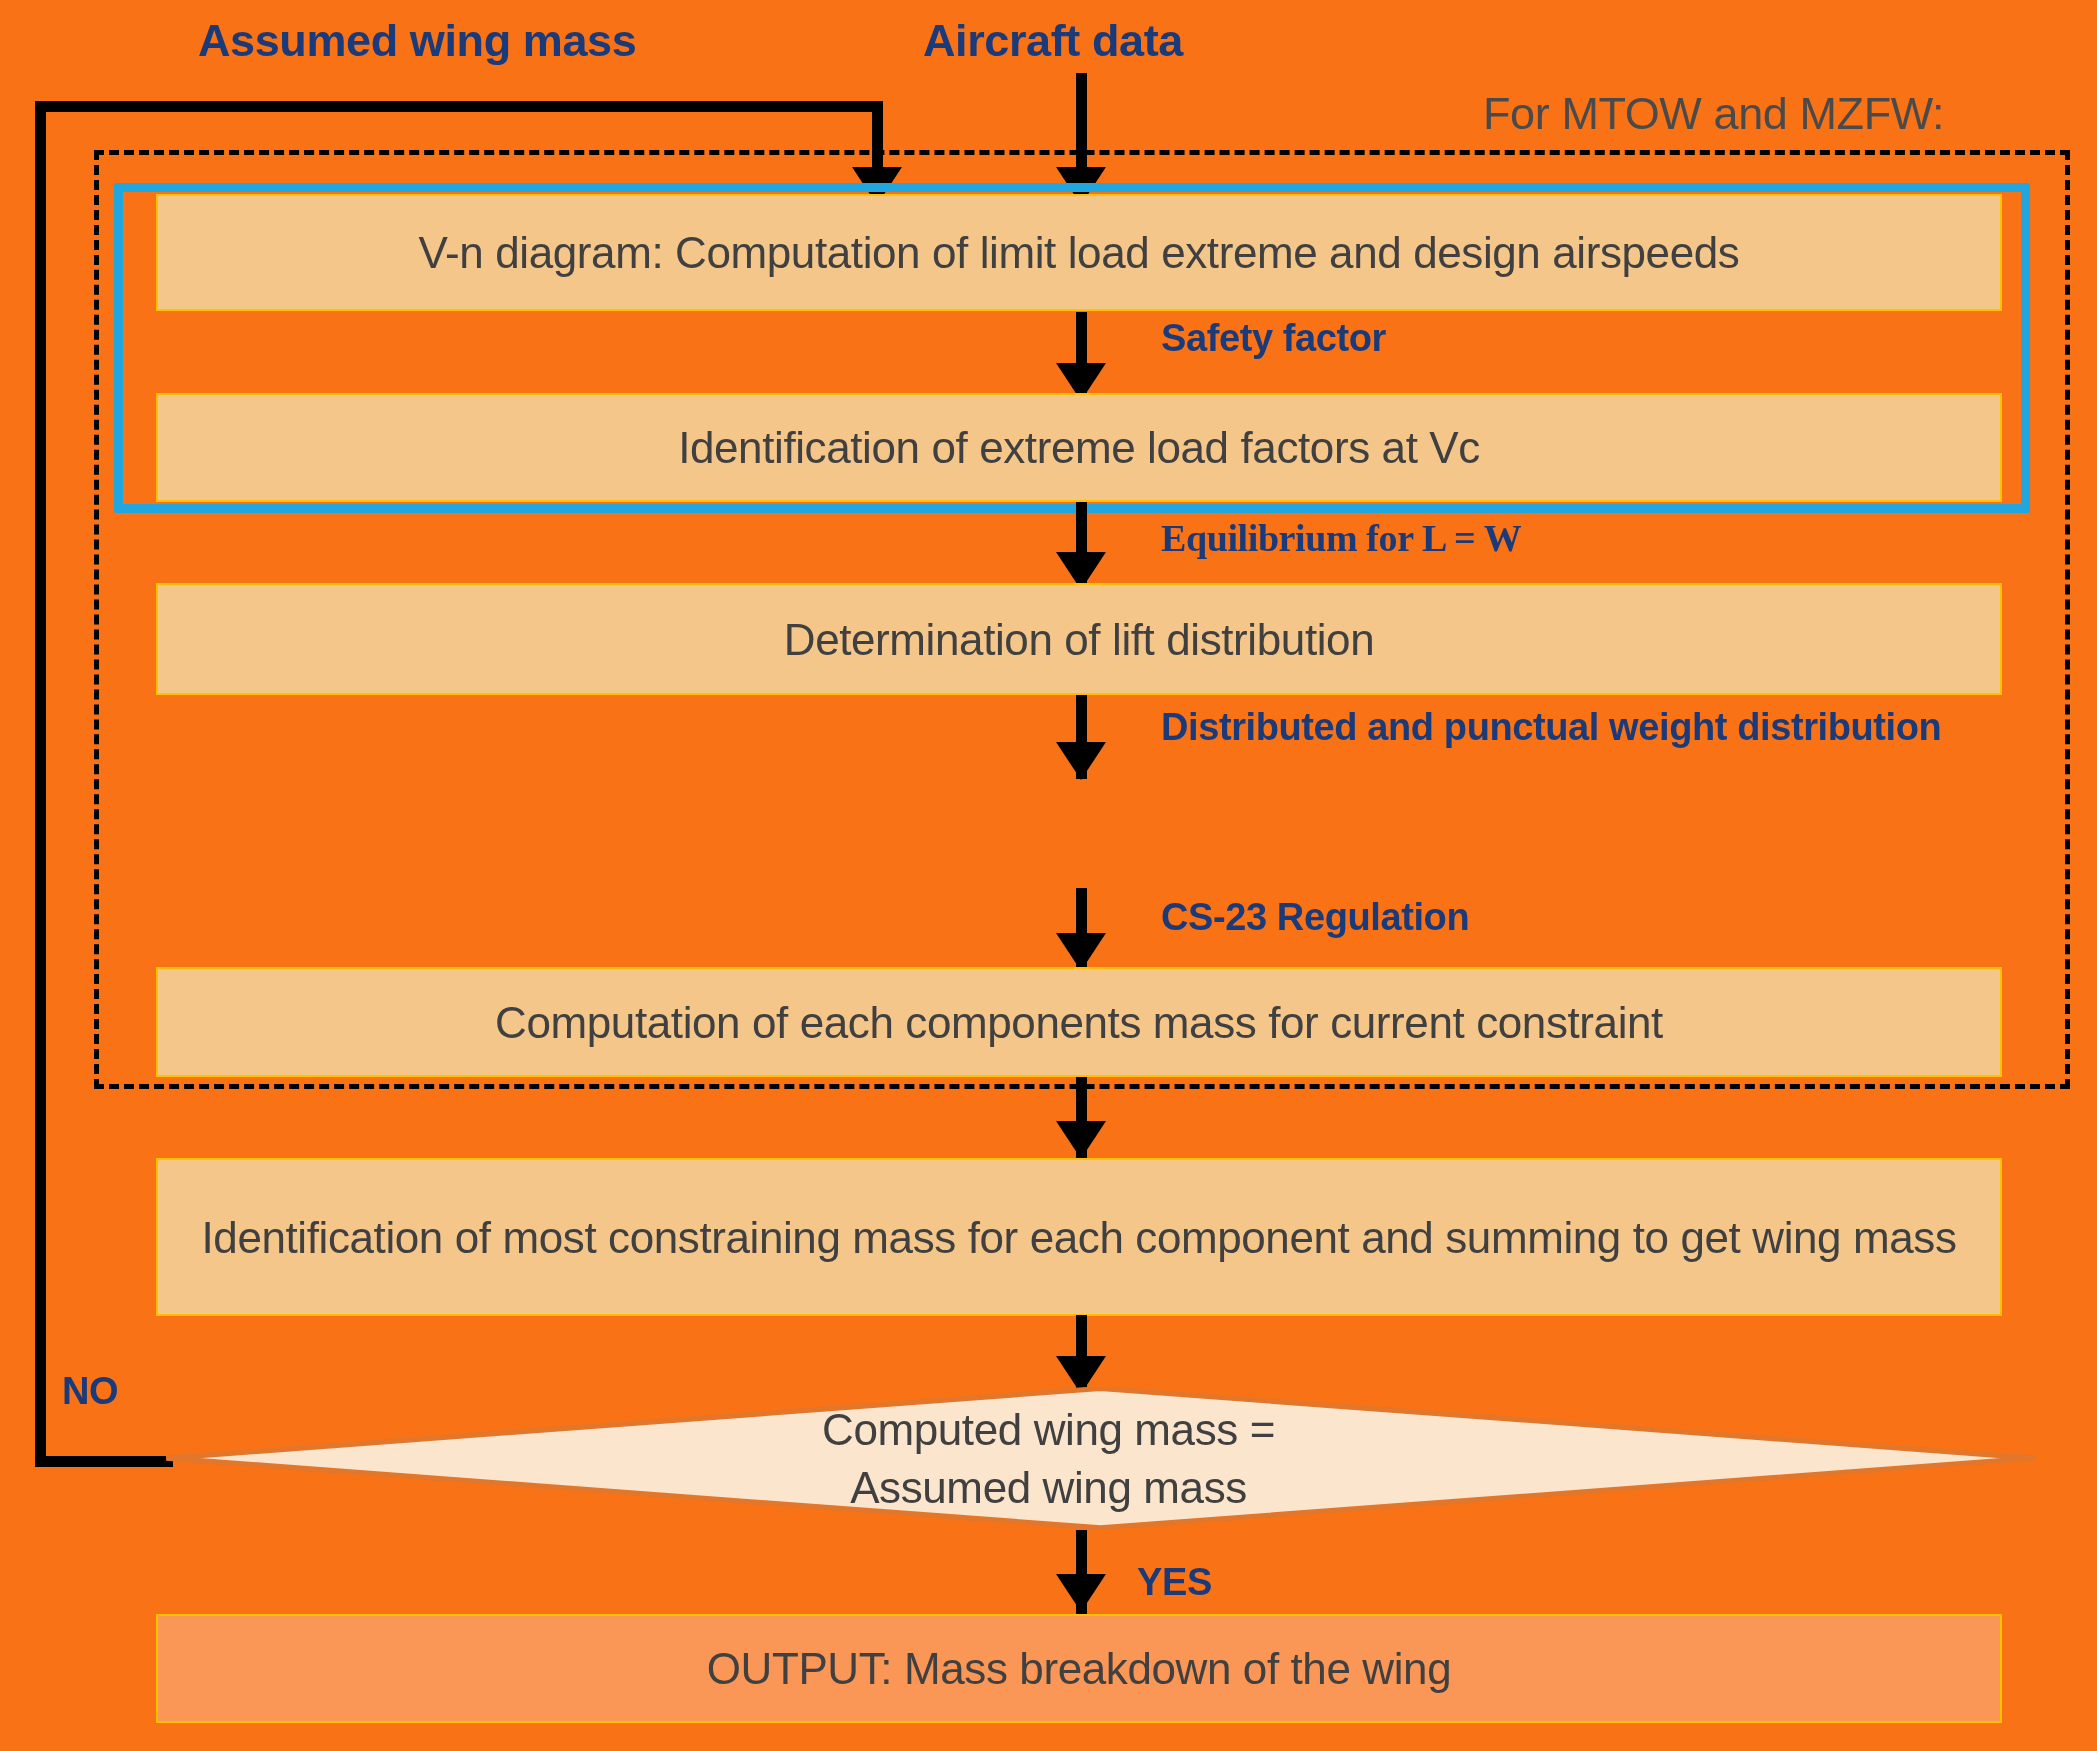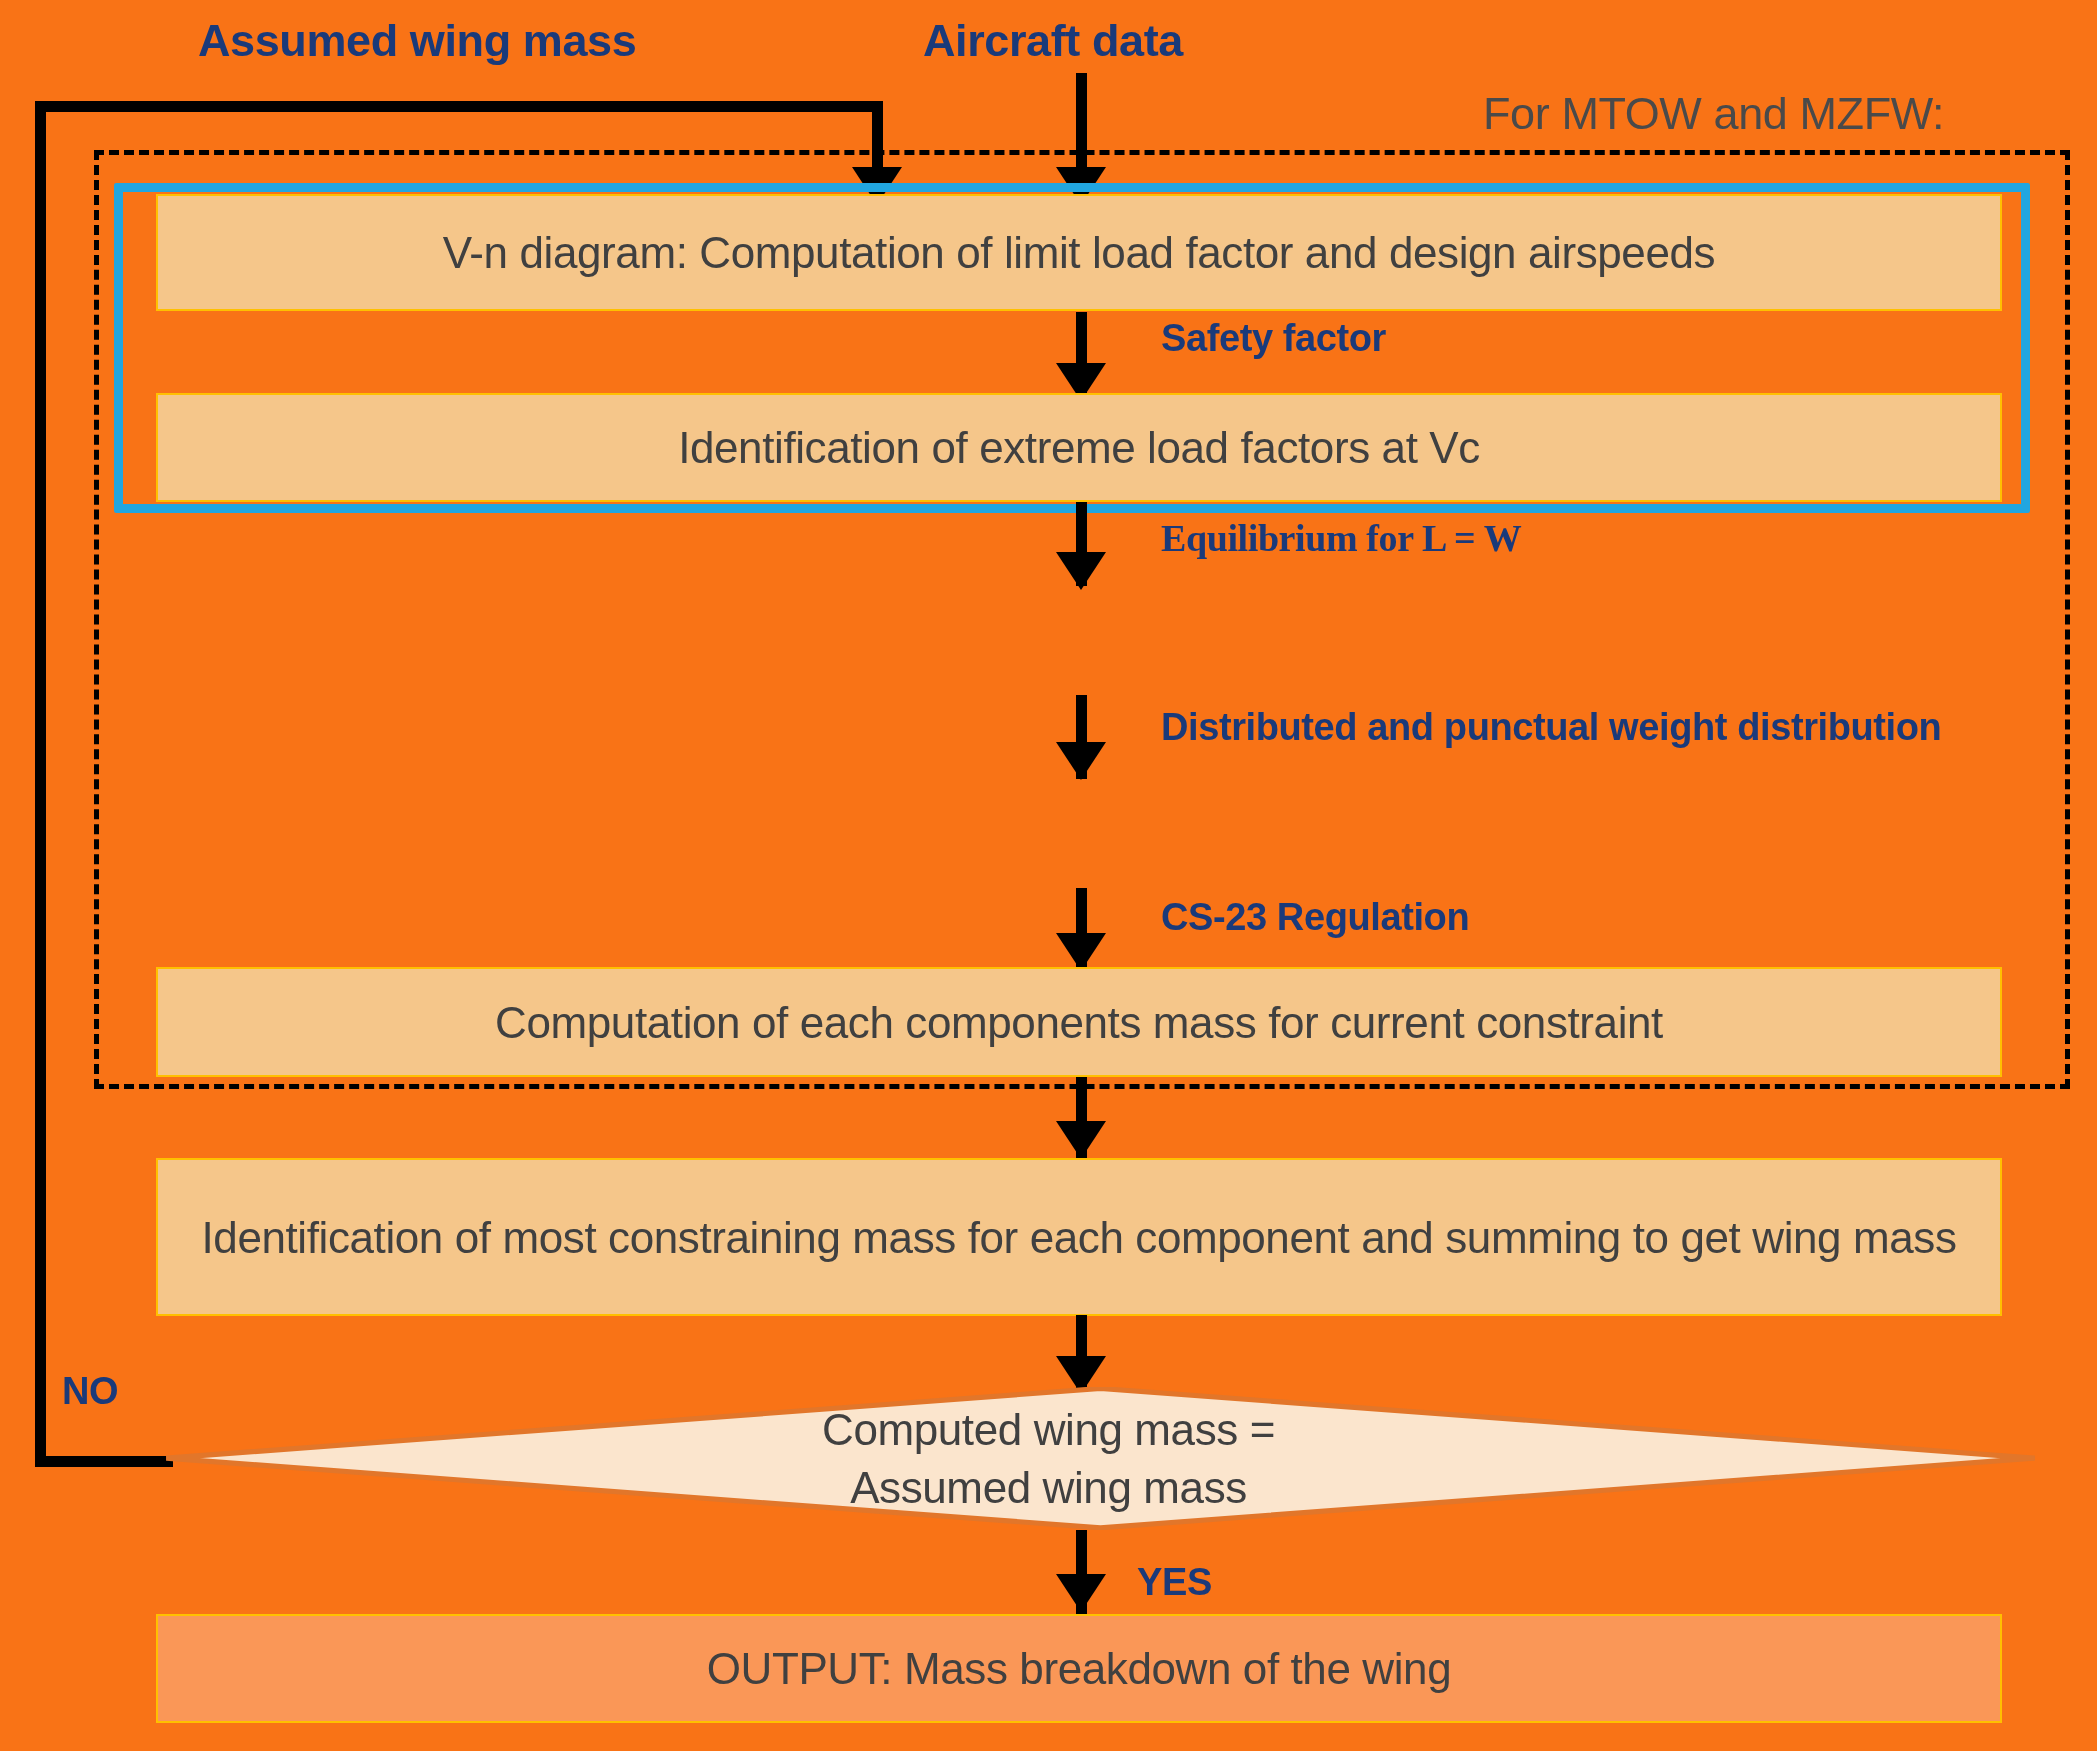--- a/index.html
+++ b/index.html
@@ -54,35 +54,38 @@
   <div class="lbl lbl-edge" style="left:62px;top:1370px;">NO</div>
 
   <div class="vline thick" style="left:1076px;top:73px;height:114px;"></div>
   <div class="arrowhead" style="left:1056px;top:167px;"></div>
 
   <div class="dashzone" style="left:94px;top:150px;width:1976px;height:939px;"></div>
 
   <div class="bluezone" style="left:114px;top:183px;width:1916px;height:330px;"></div>
 
   <div class="pbox" style="left:156px;top:194px;width:1846px;height:117px;">
-    <span>V-n diagram: Computation of limit load factor and design airspeeds</span>
+    <span>V-n diagram: Computation of limit load extreme and design airspeeds</span>
   </div>
 
   <div class="vline thick" style="left:1076px;top:312px;height:81px;"></div>
   <div class="arrowhead" style="left:1056px;top:363px;"></div>
   <div class="lbl lbl-edge" style="left:1161px;top:317px;">Safety factor</div>
 
   <div class="pbox" style="left:156px;top:393px;width:1846px;height:109px;">
     <span>Identification of extreme load factors at Vc</span>
   </div>
 
   <div class="vline thick" style="left:1076px;top:502px;height:84px;"></div>
   <div class="arrowhead" style="left:1056px;top:552px;"></div>
   <div class="lbl lbl-edge" style="left:1161px;top:516px;font-family:Liberation Serif, serif;">Equilibrium for L = W</div>
 
+  <div class="pbox" style="left:156px;top:583px;width:1846px;height:112px;">
+    <span>Determination of lift distribution</span>
+  </div>
 
   <div class="vline thick" style="left:1076px;top:695px;height:84px;"></div>
   <div class="arrowhead" style="left:1056px;top:742px;"></div>
   <div class="lbl lbl-edge" style="left:1161px;top:706px;">Distributed and punctual weight distribution</div>
 
 
   <div class="vline thick" style="left:1076px;top:888px;height:84px;"></div>
   <div class="arrowhead" style="left:1056px;top:933px;"></div>
   <div class="lbl lbl-edge" style="left:1161px;top:896px;">CS-23 Regulation</div>
 

